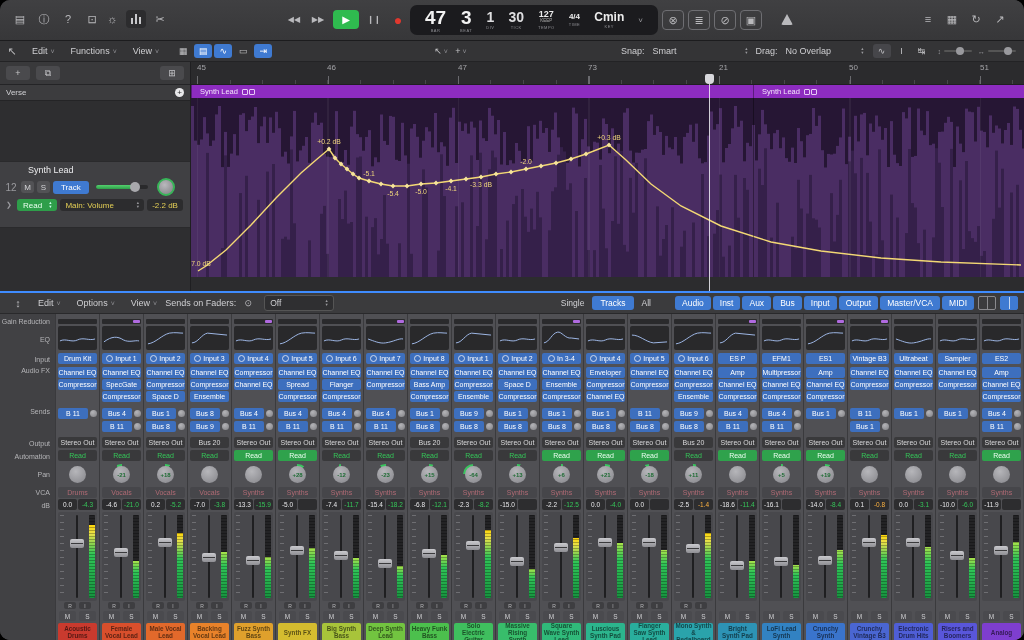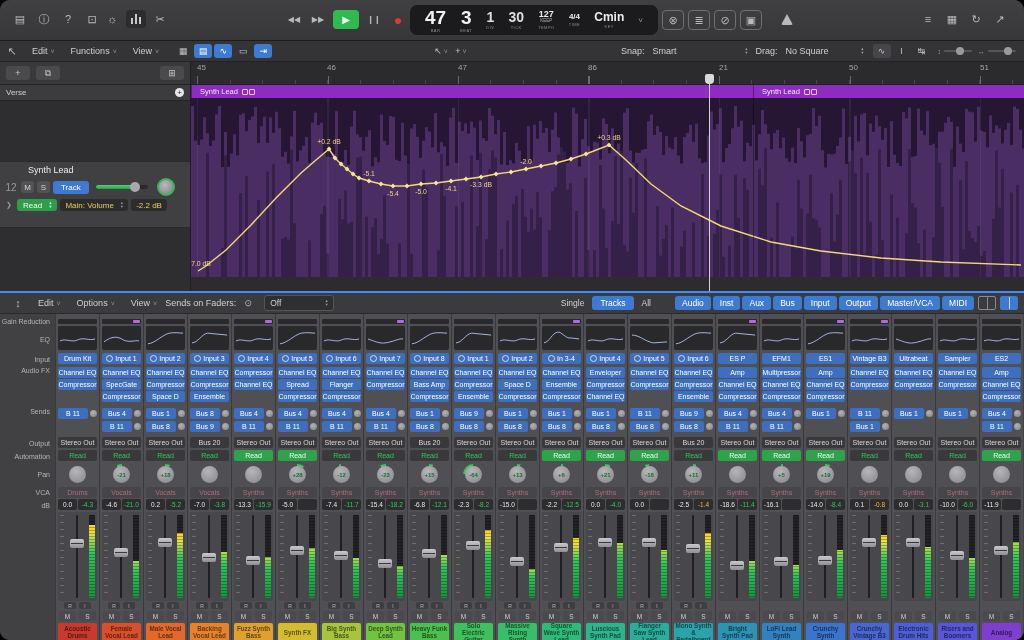--- a/index.html
+++ b/index.html
@@ -53,21 +53,21 @@
   .th-row{display:flex;align-items:center;gap:3px;margin-top:3px;}
   .th-num{width:14px;font-size:10px;color:#9a9a9e;text-align:center;}
   .ms{width:13px;height:12px;background:#525255;border-radius:3px;color:#d5d5d8;font-size:8px;display:flex;align-items:center;justify-content:center;}
   .trackbtn{height:13px;padding:0 8px;background:#3f7ad1;border-radius:3px;color:#fff;font-size:8px;display:flex;align-items:center;}
   .vslider{position:relative;width:52px;height:4px;background:#2a2a2c;border-radius:2px;margin-left:4px;}
   .vslider .fill{position:absolute;left:0;top:0;bottom:0;width:72%;background:linear-gradient(#55d06e,#2e9e4a);border-radius:2px;}
   .vslider .thumb{position:absolute;left:66%;top:-3px;width:10px;height:10px;border-radius:50%;background:#a9a9ad;}
   .pank{width:14px;height:14px;border-radius:50%;background:radial-gradient(circle at 40% 35%,#b9b9bd,#7e7e82);border:2px solid #37b558;margin-left:6px;}
   .th-disc{color:#9a9a9e;font-size:7px;width:10px;text-align:center}
   .readpill{height:12px;padding:0 6px;background:#2e9e4a;border-radius:3px;color:#eafff0;font-size:8px;display:flex;align-items:center;gap:3px;}
-  .mainpill{height:12px;padding:0 5px;background:#2c2c2e;border-radius:3px;color:#e4cf55;font-size:8px;display:flex;align-items:center;gap:3px;}
+  .mainpill{height:12px;padding:0 5px;background:#2c2c2e;border-radius:3px;color:#e4cf55;font-size:8px;display:flex;align-items:center;gap:19px;}
   .volpill{height:12px;padding:0 5px;background:#2c2c2e;border-radius:3px;color:#e4cf55;font-size:8px;display:flex;align-items:center;}
   .arrange-main{position:relative;flex:1;overflow:hidden;}
   .ruler{position:relative;height:22px;background:#2b2b2d;border-bottom:1px solid #1f1f21;
     background-image:
       repeating-linear-gradient(90deg,#6a6a6e 0 1px,transparent 1px 130.5px),
       repeating-linear-gradient(90deg,#48484c 0 1px,transparent 1px 32.6px);
     background-size:100% 8px,100% 4px;background-position:6px 100%,6px 100%;background-repeat:no-repeat;}
   .ruler span{position:absolute;top:1px;font-size:8px;color:#a4a4a8;}
   .marker-lane{height:14px;background:#4c4c4f;border-bottom:1px solid #2a2a2c;display:flex;align-items:center;padding:0 6px;color:#d8d8da;font-size:8px;}
   .region-head{position:relative;height:13px;background:#8d2cc0;}
@@ -250,21 +250,21 @@
     <span class="seltext">Snap:</span>
     <span class="menu" style="width:95px;justify-content:space-between">
       <span>Smart</span>
       <span class="updown">
           <span>▴</span>
           <span>▾</span>
         </span>
       </span>
     <span class="seltext">Drag:</span>
     <span class="menu" style="width:78px;justify-content:space-between">
-      <span>No Square</span>
+      <span>No Overlap</span>
       <span class="updown">
           <span>▴</span>
           <span>▾</span>
         </span>
       </span>
     <span class="vbtn" style="background:#46464a">∿</span>
     <span class="vbtn">I</span>
     <span class="vbtn">↹</span>
     <span class="zoomslider">
       <span style="font-size:7px;color:#9a9a9e;margin-right:3px">↕</span>
@@ -323,21 +323,21 @@
           <span class="volpill">-2.2 dB</span>
         </div>
       </div>
     </div>
 
     <div class="arrange-main">
       <div class="ruler" id="barRuler">
           <span style="left: 6px;">45</span>
           <span style="left: 136px;">46</span>
           <span style="left: 267px;">47</span>
-          <span style="left: 397px;">86</span>
+          <span style="left: 397px;">73</span>
           <span style="left: 528px;">21</span>
           <span style="left: 658px;">50</span>
           <span style="left: 789px;">51</span>
         </div>
       <div class="region-head" id="regionHead">
           <div class="region-seg" style="left: 0px; width: 562px;">
             <span>Synth Lead</span>
             <span class="loopsq">
               <i></i>
               <i></i>

